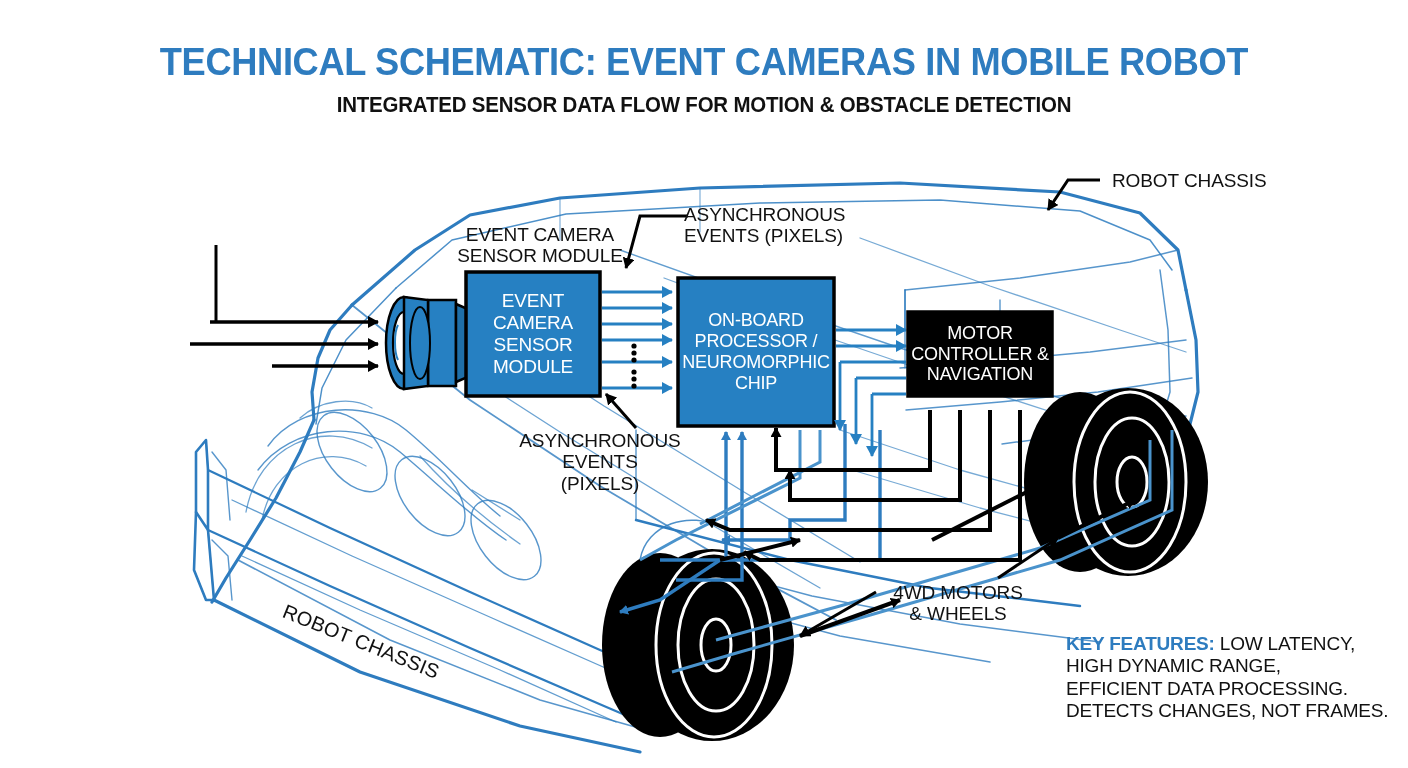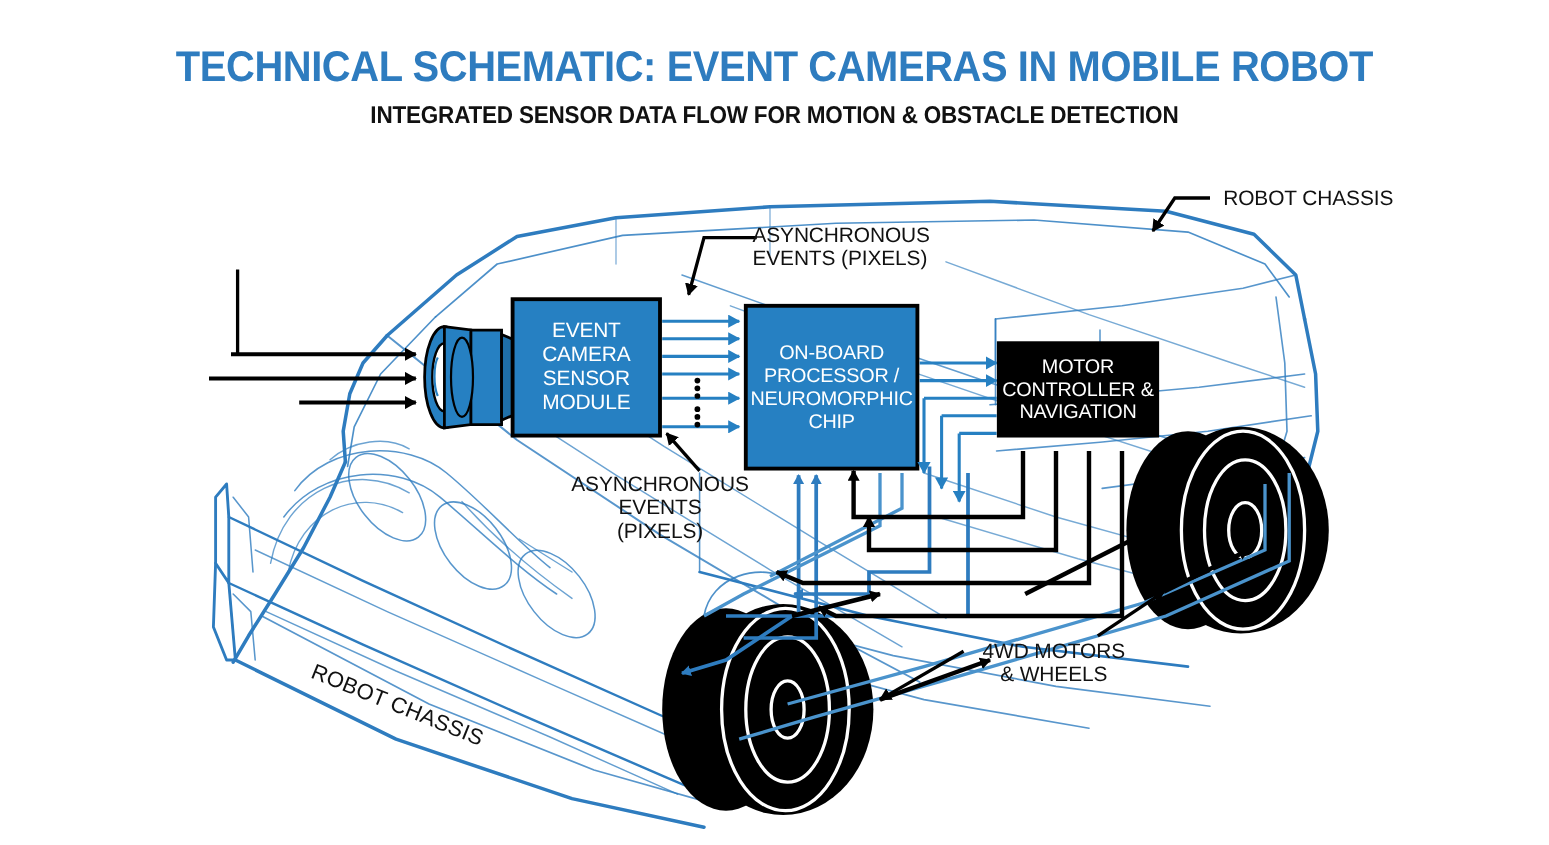--- a/index.html
+++ b/index.html
@@ -259,29 +259,35 @@
 MODULE</div>
   <div class="boxtxt bluebox-txt" style="left:678px;top:278px;width:156px;height:148px;font-size:18px;">ON-BOARD
 PROCESSOR /
 NEUROMORPHIC
 CHIP</div>
   <div class="boxtxt blackbox-txt" style="left:908px;top:312px;width:144px;height:84px;font-size:18px;">MOTOR
 CONTROLLER
 &amp; NAVIGATION</div>
 
 
+  <div class="lbl c" style="left:440px;top:224px;width:200px;">EVENT CAMERA
+SENSOR MODULE</div>
 
   <div class="lbl l" style="left:684px;top:204px;">ASYNCHRONOUS
 EVENTS (PIXELS)</div>
 
   <div class="lbl c" style="left:500px;top:430px;width:200px;">ASYNCHRONOUS
 EVENTS
 (PIXELS)</div>
 
   <div class="lbl l" style="left:1112px;top:170px;">ROBOT CHASSIS</div>
 
   <div class="rot">ROBOT CHASSIS</div>
 
   <div class="lbl c" style="left:858px;top:572px;width:200px;margin-top:10px;">4WD MOTORS
 &amp; WHEELS</div>
 
+  <div class="key"><b>KEY FEATURES:</b><span> LOW LATENCY,</span>
+<span>HIGH DYNAMIC RANGE,</span>
+<span>EFFICIENT DATA PROCESSING.</span>
+<span>DETECTS CHANGES, NOT FRAMES.</span></div>
 
 </div>
 
 </body></html>

